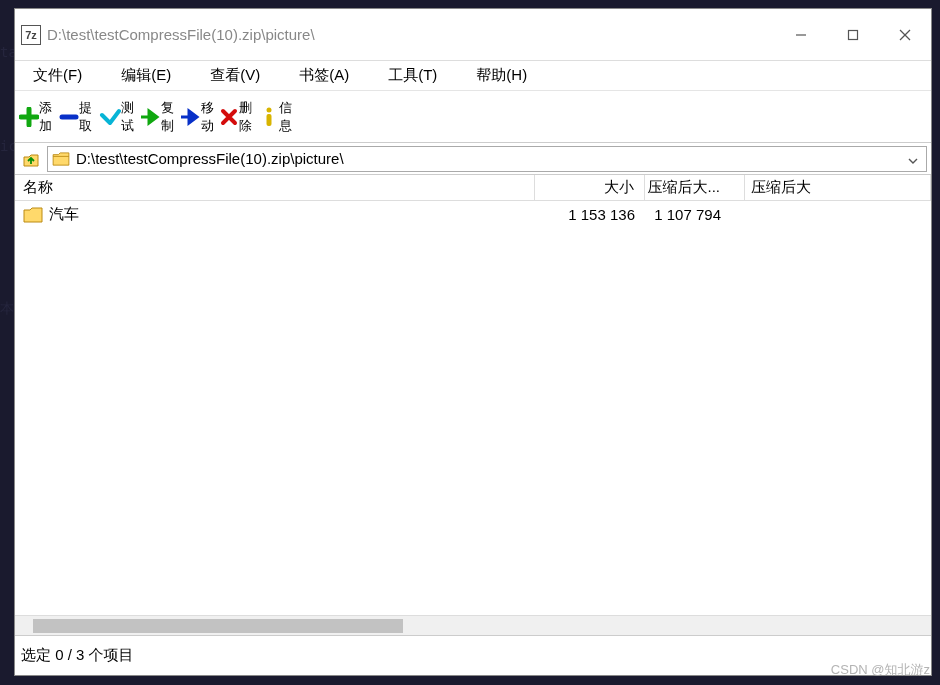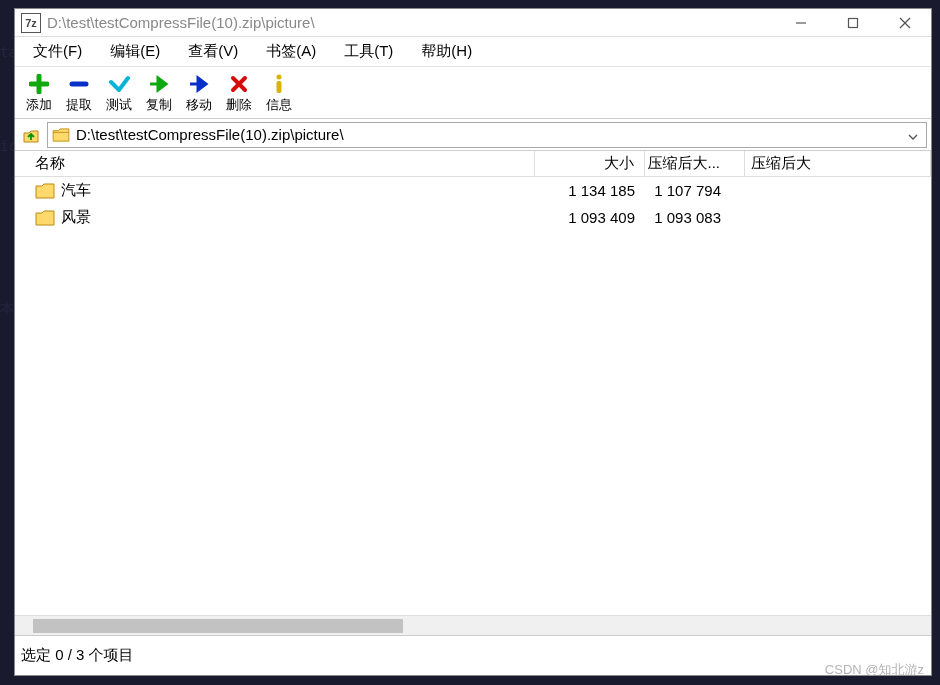--- a/index.html
+++ b/index.html
@@ -17,21 +17,21 @@
       left: 14px;
       top: 8px;
       width: 918px;
       height: 668px;
       background: #fff;
       border: 1px solid #888;
       display: flex;
       flex-direction: column;
     }
     .titlebar {
-      height: 28px;
+      height: 52px;
       display: flex;
       align-items: center;
       padding-left: 6px;
       background: #fff;
       border-bottom: 1px solid #ddd;
     }
     .titlebar-icon {
       width: 20px;
       height: 20px;
       border: 1.5px solid #555;
@@ -56,38 +56,38 @@
       align-items: center;
       justify-content: center;
       color: #555;
       cursor: pointer;
     }
     .menubar {
       height: 30px;
       display: flex;
       align-items: center;
       padding-left: 8px;
-      gap: 8px;
+      gap: 19px;
       border-bottom: 1px solid #e5e5e5;
     }
     .menu-item {
       padding: 4px 10px;
       font-size: 15px;
       cursor: pointer;
     }
     .toolbar {
       height: 52px;
       display: flex;
       align-items: flex-start;
       padding: 2px 4px 0 4px;
       border-bottom: 1px solid #ccc;
     }
     .tool-btn {
       display: flex;
-      flex-direction: column;
+      flex-direction: row;
       align-items: center;
       justify-content: center;
       width: 40px;
       height: 48px;
       cursor: pointer;
       font-size: 13px;
     }
     .tool-icon {
       height: 24px;
       display: flex;
@@ -125,21 +125,21 @@
       margin-right: 6px;
     }
     .path-text { flex: 1; font-size: 15px; }
     .path-dropdown { width: 18px; text-align: center; color: #666; cursor: pointer; }
     .list-header {
       height: 26px;
       display: flex;
       border-bottom: 1px solid #ddd;
       font-size: 15px;
     }
-    .col-name { width: 520px; padding-left: 20px; text-align: left; }
+    .col-name { width: 520px; padding-left: 8px; text-align: left; }
     .col-size { width: 110px; text-align: right; padding-right: 10px; }
     .col-packed { width: 100px; text-align: right; padding-right: 24px; }
     .col-modified { flex: 1; text-align: left; padding-left: 6px; }
     .list-header > div {
       border-right: 1px solid #ddd;
       display: flex;
       align-items: center;
     }
     .list-header .col-name { justify-content: flex-start; }
     .list-header .col-size, .list-header .col-packed { justify-content: flex-end; }
@@ -178,21 +178,21 @@
       height: 40px;
       display: flex;
       align-items: center;
       padding-left: 6px;
       font-size: 15px;
       border-top: 1px solid #ccc;
       background: #fff;
     }
     .watermark {
       position: absolute;
-      right: 16px;
+      right: 10px;
       bottom: 6px;
       font-size: 13px;
       color: rgba(160,160,160,0.8);
       z-index: 10;
     }
     .bg-hint {
       position: absolute;
       left: 0;
       color: #3a3a5a;
       font-family: monospace;
@@ -330,35 +330,24 @@
   </div>
 
   <div class="file-list">
     <div class="file-row">
       <div class="col-name">
         <svg class="folder-icon" viewBox="0 0 20 16">
             <path d="M1 3 L7 3 L9 1 L19 1 L19 15 L1 15 Z" fill="#ffd96b" stroke="#bb8a12"></path>
           </svg>
         <span>汽车</span>
       </div>
-      <div class="col-size">1 134 185</div>
+      <div class="col-size">1 153 136</div>
       <div class="col-packed">1 107 794</div>
       <div class="col-modified"></div>
     </div>
-    <div class="file-row">
-      <div class="col-name">
-        <svg class="folder-icon" viewBox="0 0 20 16">
-            <path d="M1 3 L7 3 L9 1 L19 1 L19 15 L1 15 Z" fill="#ffd96b" stroke="#bb8a12"></path>
-          </svg>
-        <span>风景</span>
-      </div>
-      <div class="col-size">1 093 409</div>
-      <div class="col-packed">1 093 083</div>
-      <div class="col-modified"></div>
-    </div>
   </div>
 
   <div class="hscroll">
     <div class="hscroll-thumb"></div>
   </div>
 
   <div class="statusbar">
     <span>选定 0 / 3 个项目</span>
   </div>
 </div>

